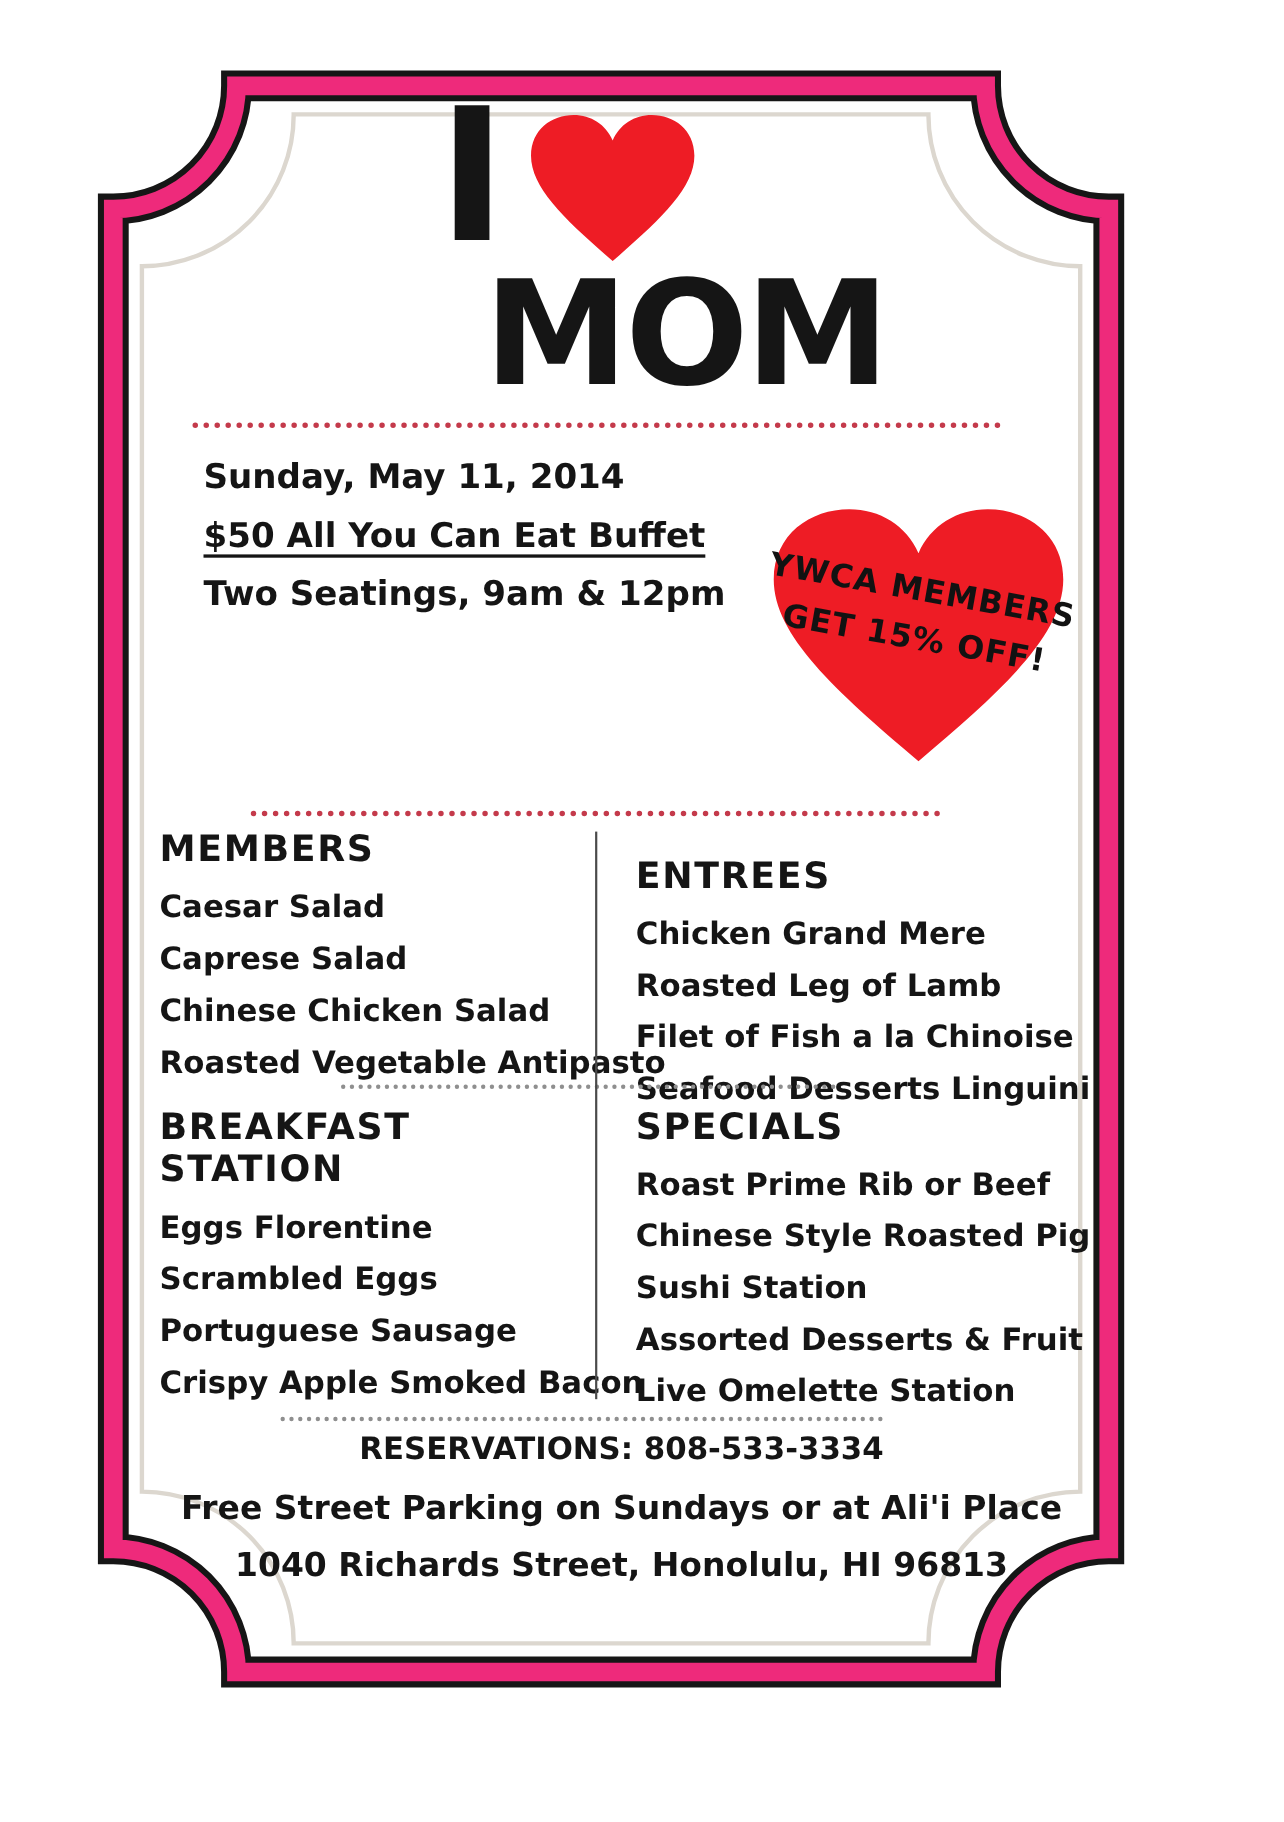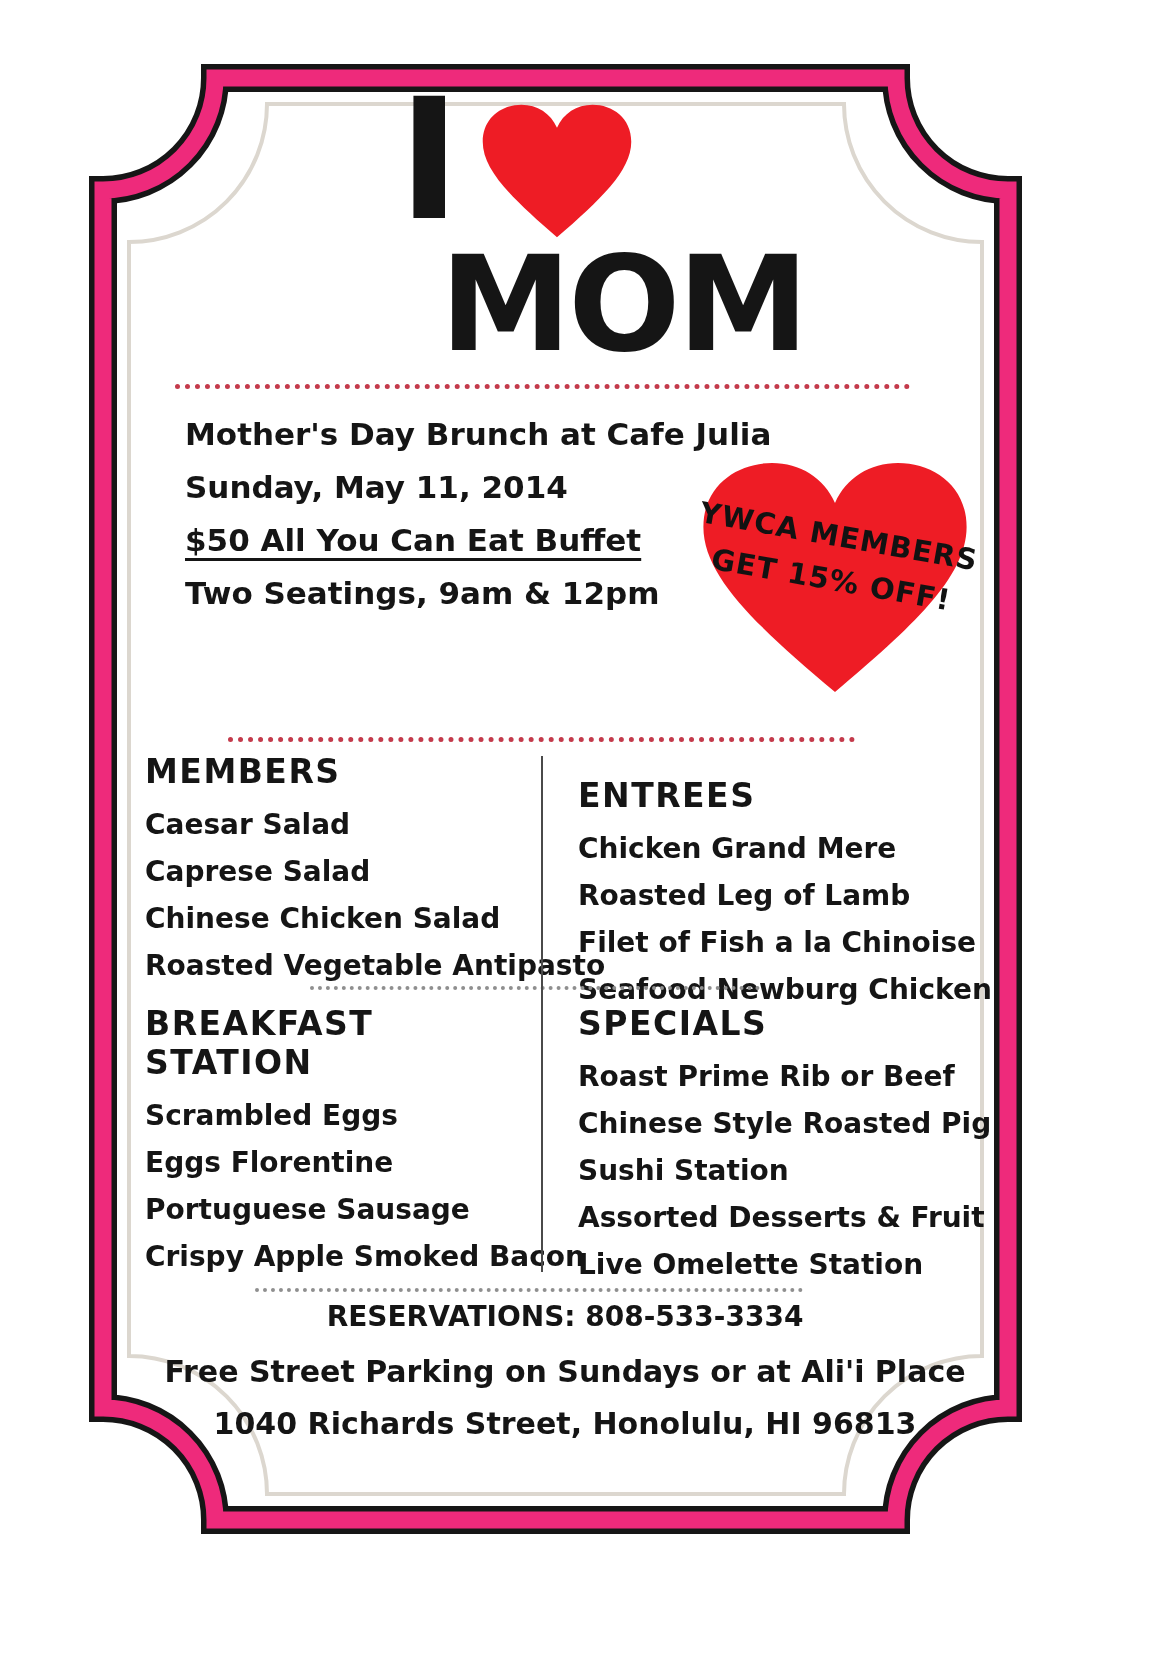--- a/index.html
+++ b/index.html
@@ -72,21 +72,20 @@
   <div class="abs title-heart">
     <svg class="heart-svg" width="158" height="142" viewBox="0 0 100 92" preserveAspectRatio="none">
       <path d="M50 89 C23 65 3 46 3 27 C3 11.5 15 3 27.5 3 C37.5 3 46 8.5 50 18 C54 8.5 62.5 3 72.5 3 C85 3 97 11.5 97 27 C97 46 77 65 50 89 Z" style="fill:var(--heart-red,#ee1c25)"></path>
     </svg>
   </div>
   <div class="abs title-mom">MOM</div>
 
   <div class="sep sep1"></div>
 
   <div class="abs intro">
-    <div class="intro-line">Mother's Day Brunch at Cafe Julia</div>
     <div class="intro-line">Sunday, May 11, 2014</div>
     <div class="intro-line underline">$50 All You Can Eat Buffet</div>
     <div class="intro-line">Two Seatings, 9am &amp; 12pm</div>
   </div>
 
   <div class="abs promo">
     <svg class="heart-svg" width="280" height="245" viewBox="0 0 100 92" preserveAspectRatio="none">
       <path d="M50 89 C23 65 3 46 3 27 C3 11.5 15 3 27.5 3 C37.5 3 46 8.5 50 18 C54 8.5 62.5 3 72.5 3 C85 3 97 11.5 97 27 C97 46 77 65 50 89 Z" style="fill:var(--heart-red,#ee1c25)"></path>
     </svg>
     <div class="promo-text">
@@ -103,29 +102,29 @@
     <div class="menu-item">Caprese Salad</div>
     <div class="menu-item">Chinese Chicken Salad</div>
     <div class="menu-item">Roasted Vegetable Antipasto</div>
   </div>
 
   <div class="menu-col col-b">
     <div class="menu-header">ENTREES</div>
     <div class="menu-item">Chicken Grand Mere</div>
     <div class="menu-item">Roasted Leg of Lamb</div>
     <div class="menu-item">Filet of Fish a la Chinoise</div>
-    <div class="menu-item">Seafood Newburg Chicken</div>
+    <div class="menu-item">Seafood Desserts Linguini</div>
   </div>
 
   <div class="sep sep-gray sep3"></div>
 
   <div class="menu-col col-c">
     <div class="menu-header">BREAKFAST STATION</div>
+    <div class="menu-item">Eggs Florentine</div>
     <div class="menu-item">Scrambled Eggs</div>
-    <div class="menu-item">Eggs Florentine</div>
     <div class="menu-item">Portuguese Sausage</div>
     <div class="menu-item">Crispy Apple Smoked Bacon</div>
   </div>
 
   <div class="menu-col col-d">
     <div class="menu-header">SPECIALS</div>
     <div class="menu-item">Roast Prime Rib or Beef</div>
     <div class="menu-item">Chinese Style Roasted Pig</div>
     <div class="menu-item">Sushi Station</div>
     <div class="menu-item">Assorted Desserts &amp; Fruit</div>

